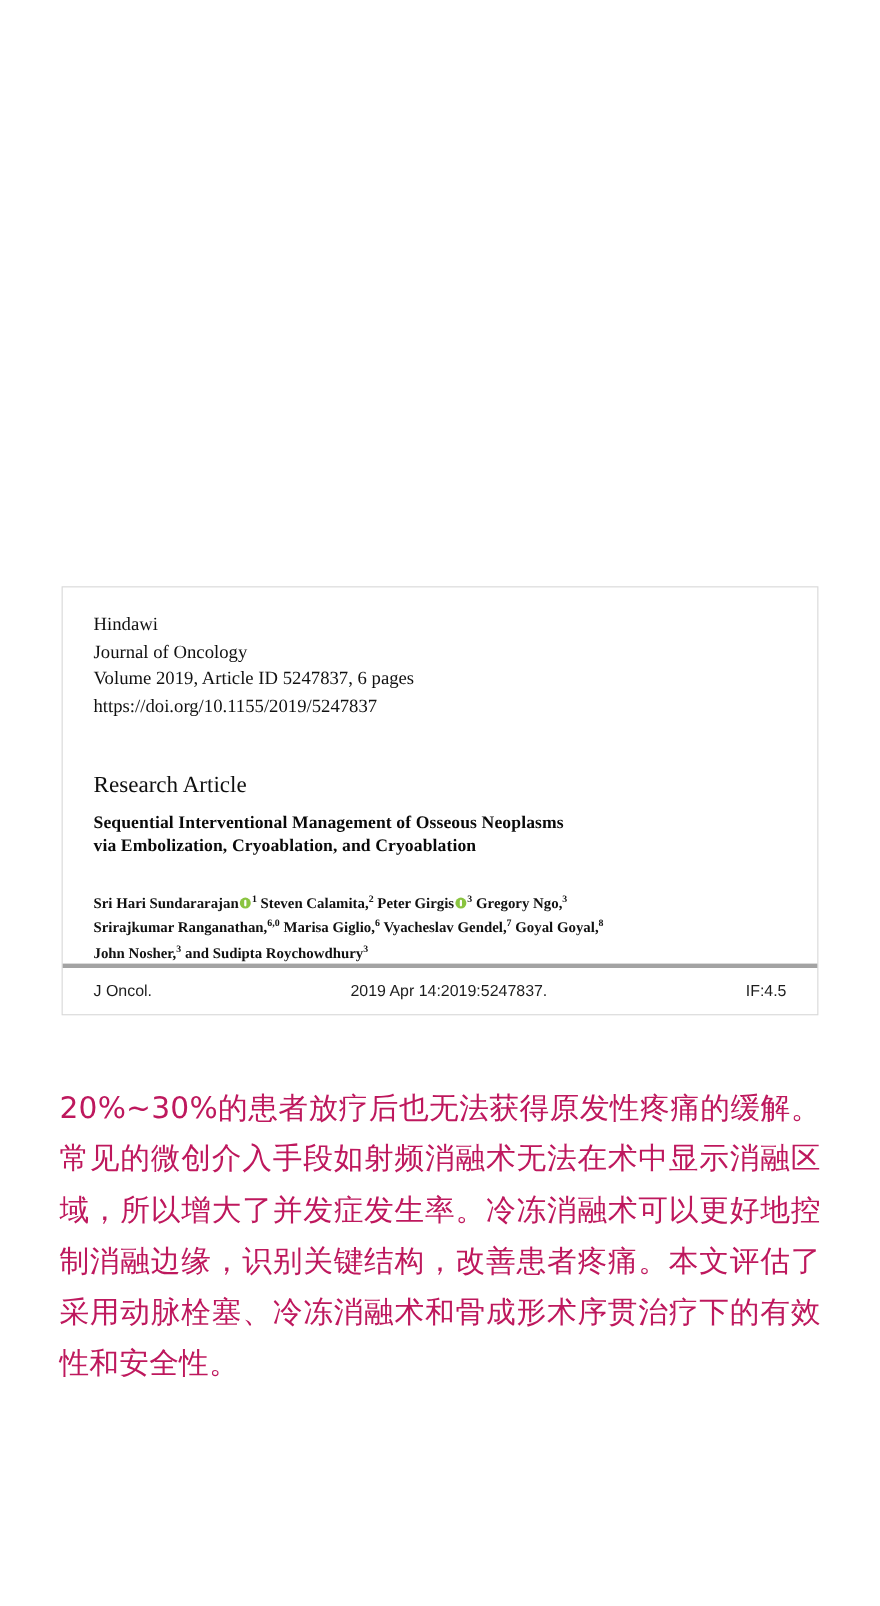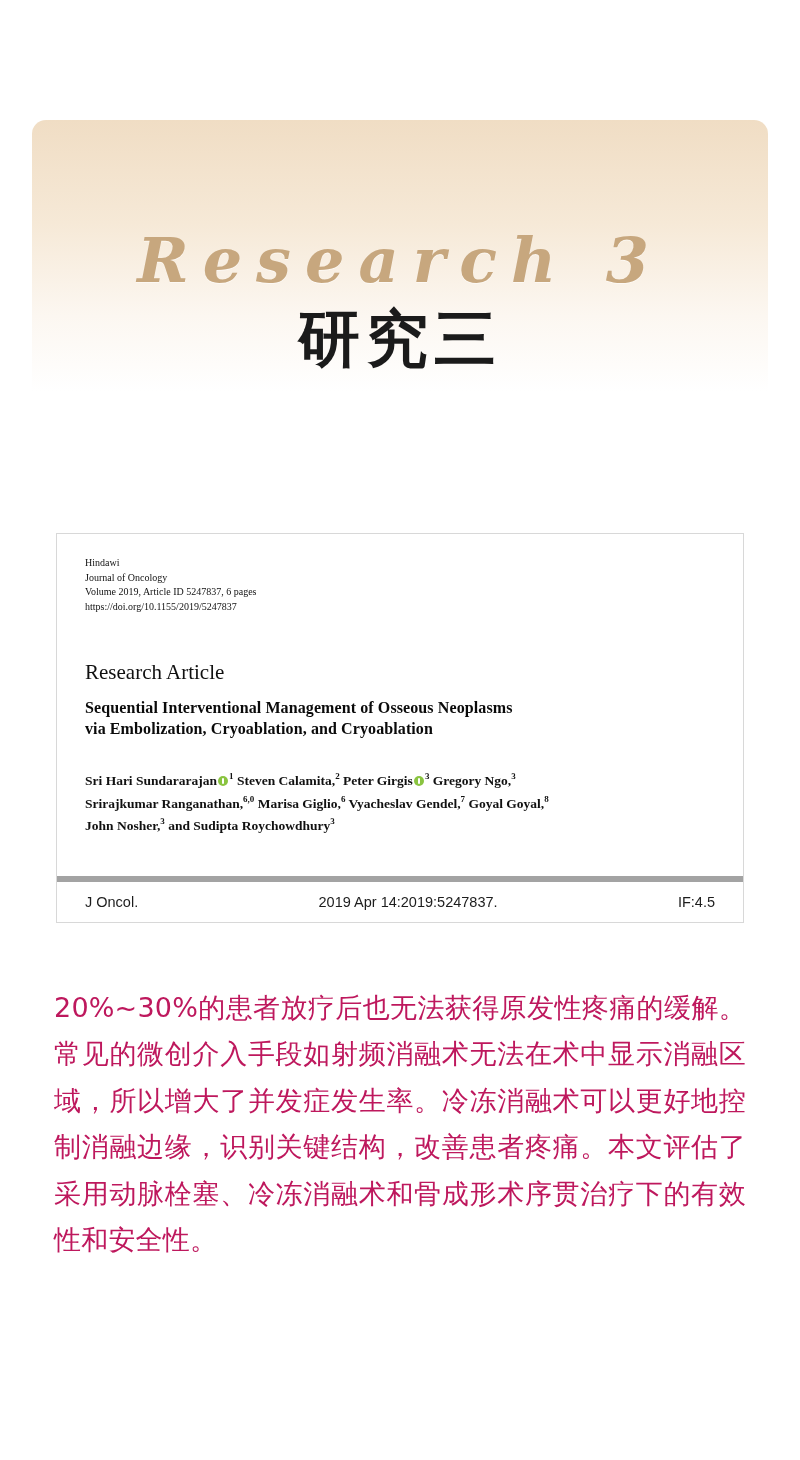--- a/index.html
+++ b/index.html
@@ -69,21 +69,21 @@
     height: 390px;
     border: 1px solid #d8d8d8;
     background: #ffffff;
     box-sizing: border-box;
   }
   .card-inner {
     padding: 22px 28px 0 28px;
   }
   .masthead {
     font-family: "Liberation Serif", serif;
-    font-size: 10px;
+    font-size: 17px;
     line-height: 1.45;
     color: #111111;
   }
   .masthead div {
     white-space: nowrap;
   }
   .art-type {
     margin-top: 46px;
     font-family: "Liberation Serif", serif;
     font-size: 21px;
@@ -131,21 +131,21 @@
     height: 6px;
     background: #ffffff;
     border-radius: 1px;
   }
   .card-footer {
     position: absolute;
     left: 0;
     right: 0;
     bottom: 0;
     height: 46px;
-    border-top: 6px solid #a3a3a3;
+    border-top: 4px solid #a3a3a3;
     display: flex;
     align-items: center;
     justify-content: space-between;
     padding: 0 28px;
     box-sizing: border-box;
     font-family: "Liberation Sans", sans-serif;
     font-size: 14.5px;
     color: #1d1d1d;
   }
   .card-footer .mid {
@@ -165,24 +165,20 @@
     color: #be185d;
     text-align: justify;
     letter-spacing: 0.2px;
   }
 </style>
 </head>
 <body>
 
 <div class="page">
 
-  <div class="banner">
-    <div class="banner-script">Research 3</div>
-    <div class="banner-cn">研究三</div>
-  </div>
 
   <div class="card">
     <div class="card-inner">
       <div class="masthead">
         <div>Hindawi</div>
         <div>Journal of Oncology</div>
         <div>Volume 2019, Article ID 5247837, 6 pages</div>
         <div>https://doi.org/10.1155/2019/5247837</div>
       </div>
 

